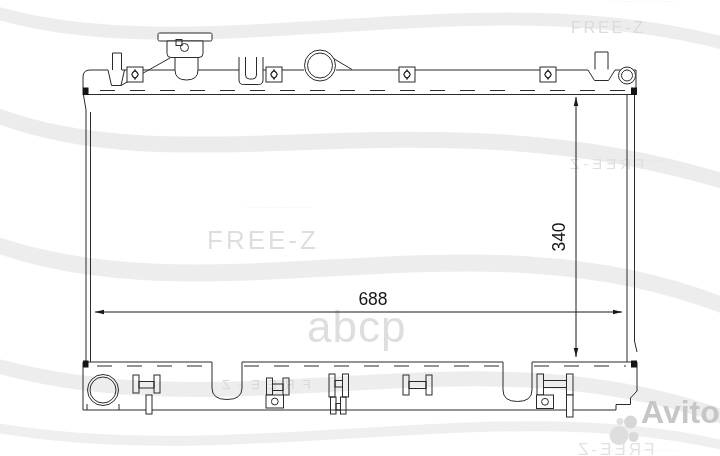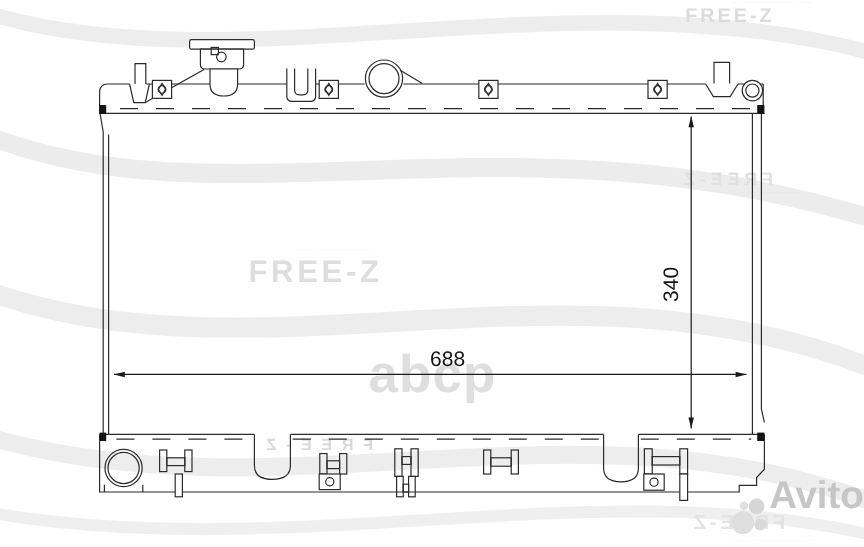--- a/index.html
+++ b/index.html
@@ -4,21 +4,21 @@
 <style>
   html,body{margin:0;padding:0;}
   body{
     width:720px;height:456px;position:relative;overflow:hidden;
     background:#ffffff;font-family:"Liberation Sans",sans-serif;
   }
   .layer{position:absolute;left:0;top:0;}
   
   .waves path{fill:none;stroke-linecap:round;}
   
-  .wm{position:absolute;font-weight:bold;white-space:nowrap;line-height:1;}
+  .wm{position:absolute;font-weight:normal;white-space:nowrap;line-height:1;margin-top:14px;}
   .mirror{transform:scaleX(-1);}
   .micro{position:absolute;font-size:4px;letter-spacing:1px;color:#cfcfcf;white-space:nowrap;line-height:1;}
   .wm-left{left:207px;top:213px;font-size:26px;letter-spacing:3px;color:#dedede;}
   .wm-topright{left:571px;top:5px;font-size:16.5px;letter-spacing:2.5px;color:#dbdbdb;}
   .wm-rightmid{left:566px;top:142px;font-size:15px;letter-spacing:4px;color:#e0e0e0;}
   .wm-bottomtank{left:214px;top:364px;font-size:13.5px;letter-spacing:8px;color:#d9d9d9;}
   .wm-nearavito{left:575px;top:427px;font-size:17px;letter-spacing:3px;color:#e3e3e3;}
   .wm-abcp{left:307px;top:291px;font-size:44px;letter-spacing:1px;color:#d9d9d9;opacity:.85;}
   .avito-text{position:absolute;left:641px;top:396px;font-size:32px;font-weight:bold;color:#c6c6c6;line-height:1;}
   

